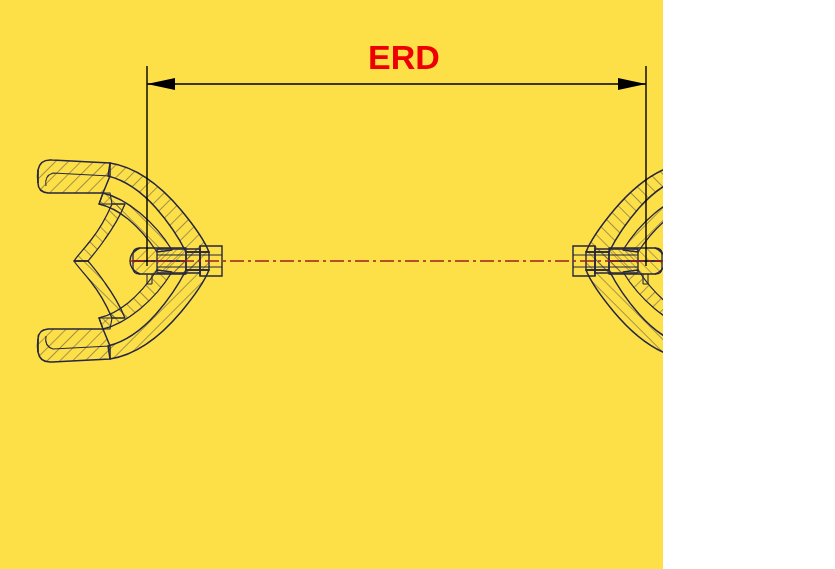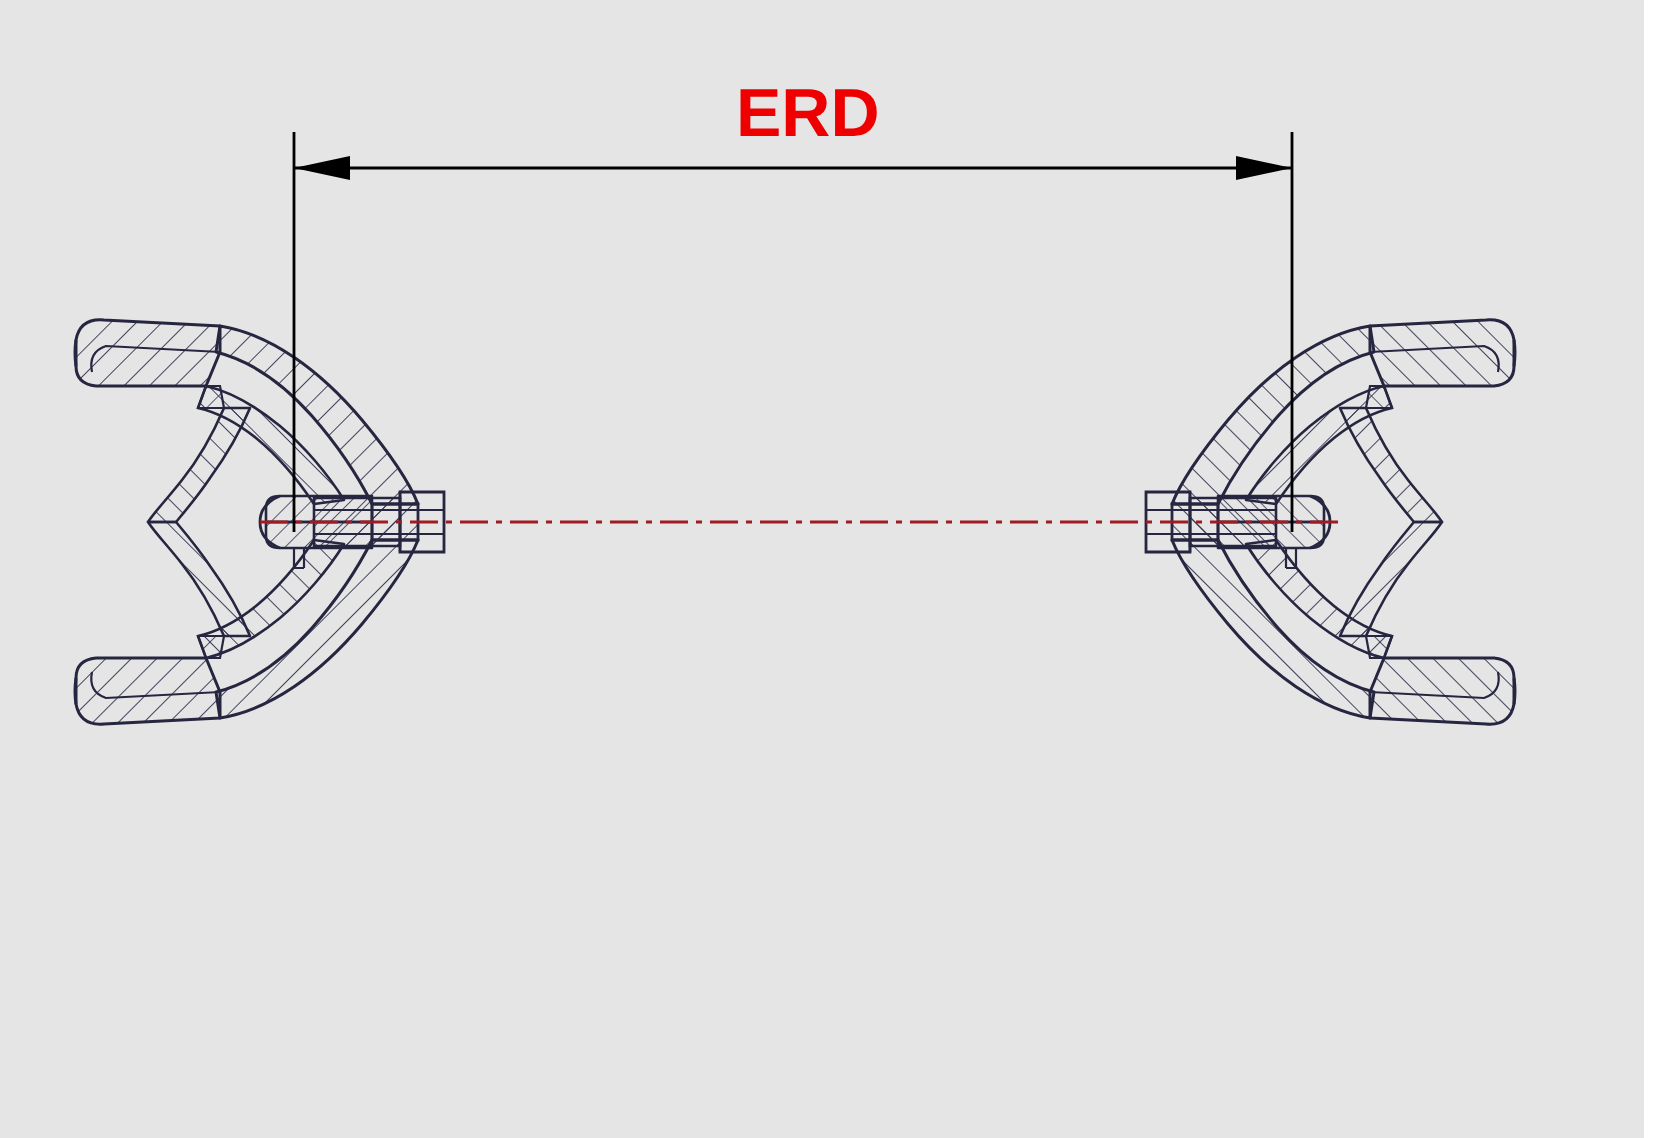--- a/index.html
+++ b/index.html
@@ -5,23 +5,23 @@
   html, body {
     margin: 0;
     padding: 0;
     background: #ffffff;
   }
   body {
     font-family: "Liberation Sans", sans-serif;
   }
   #drawing-canvas {
     position: relative;
-    width: 822px;
+    width: 663px;
     height: 569px;
-    background: #e5e5e5;
+    background: #fde047;
     overflow: hidden;
   }
   #drawing-canvas svg {
     display: block;
   }
   .dim-label {
     position: absolute;
     font-family: "Liberation Sans", sans-serif;
     font-weight: bold;
     white-space: nowrap;

